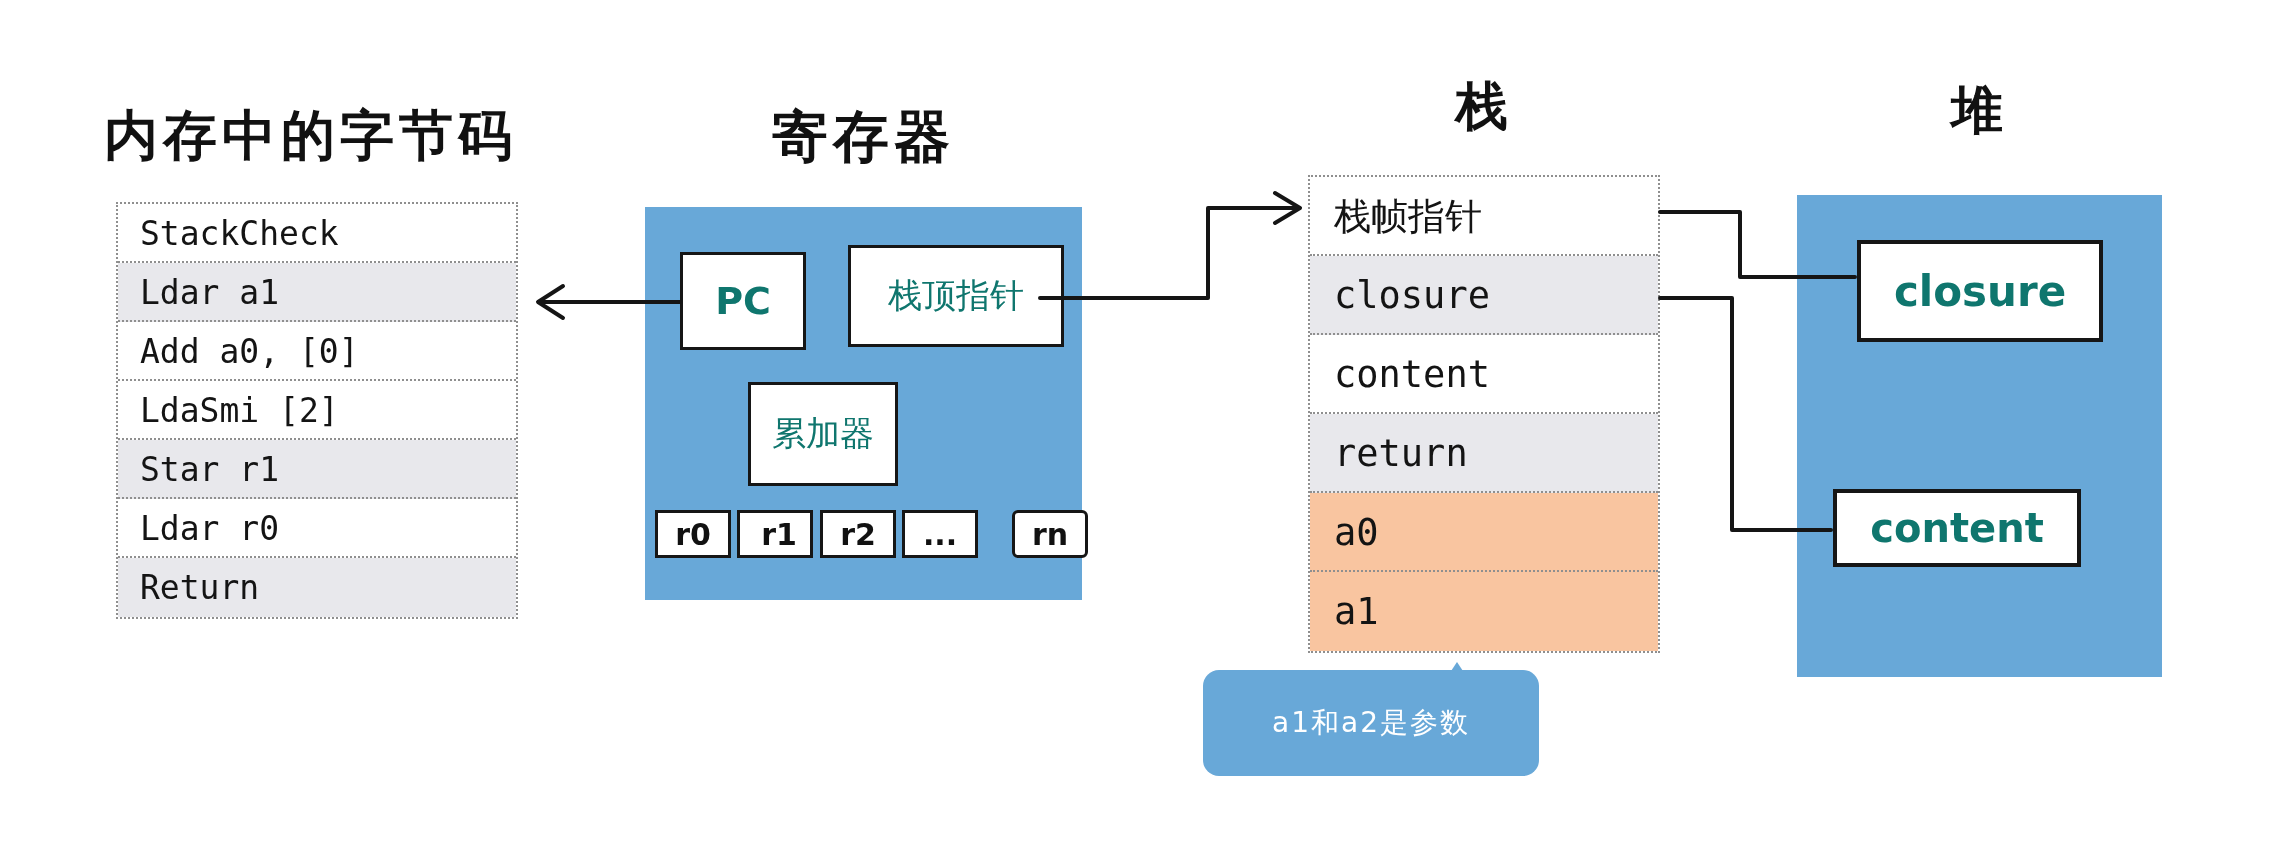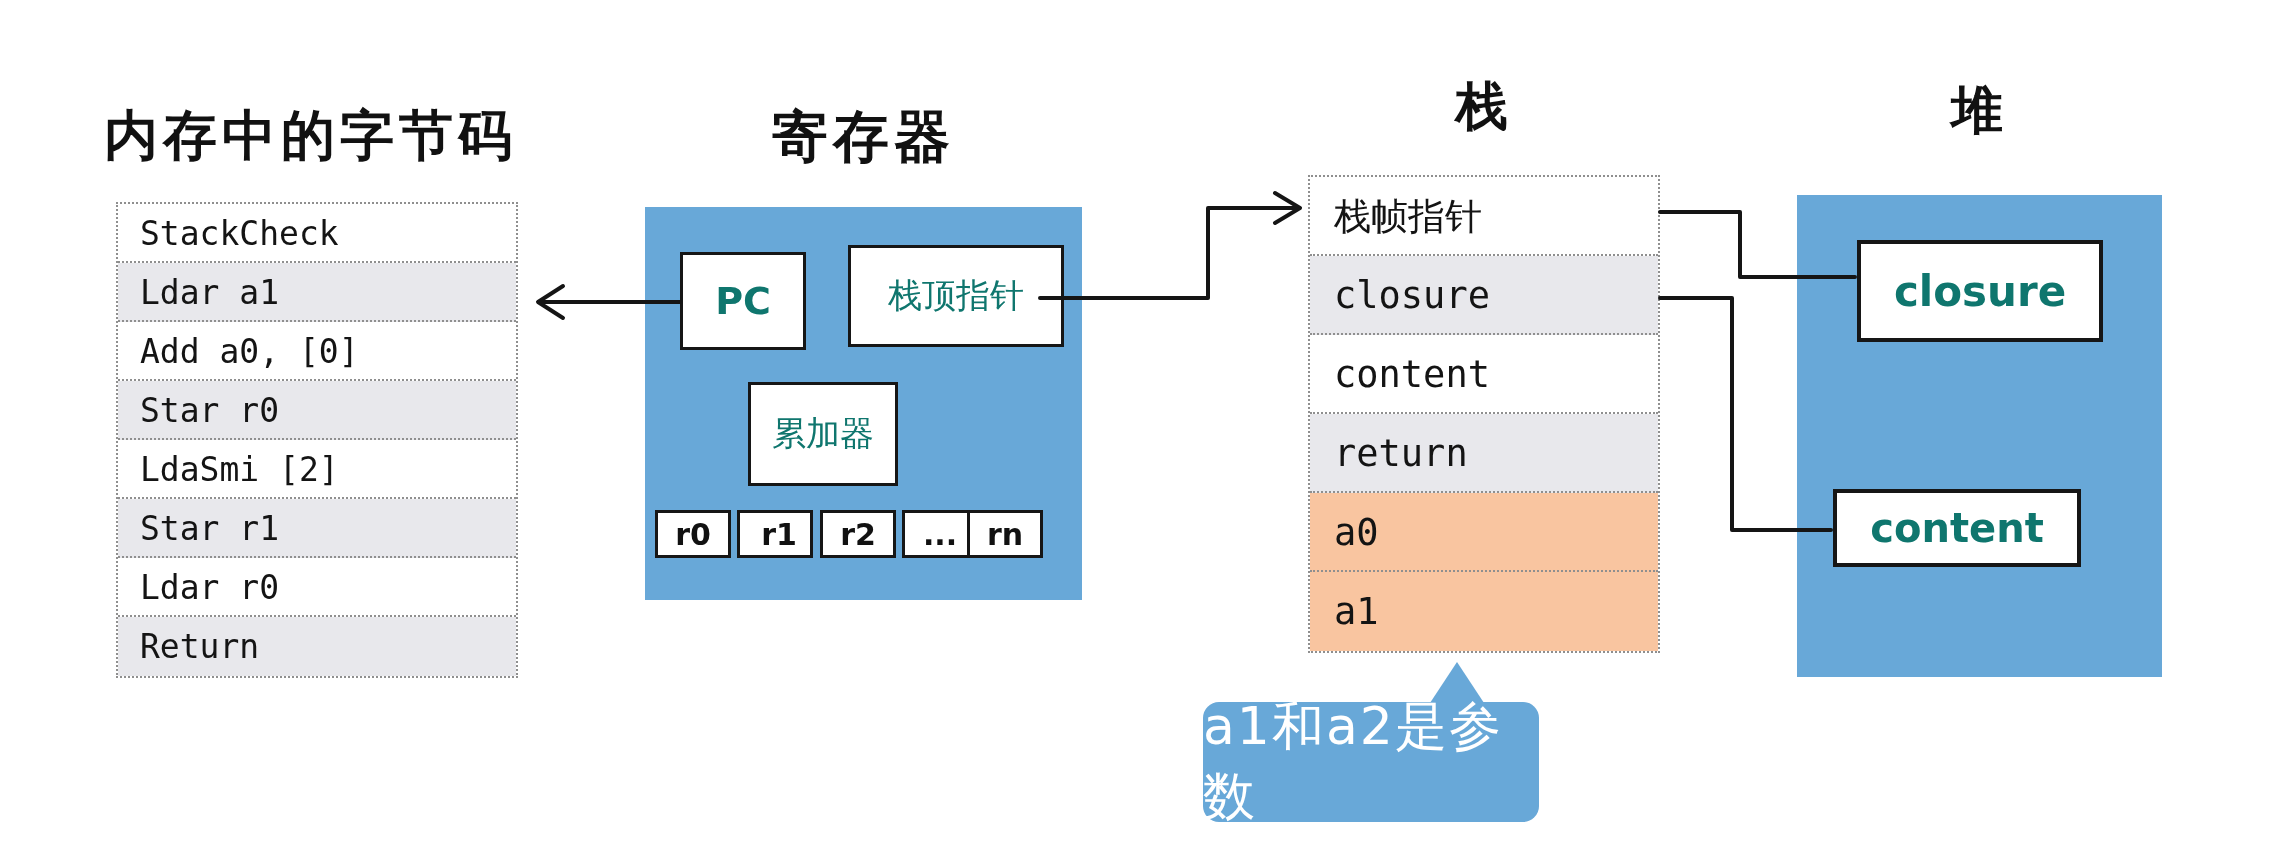--- a/index.html
+++ b/index.html
@@ -90,28 +90,28 @@
     color:#111;
   }
 
   
   #heap-closure-box{left:1857px; top:240px; width:246px; height:102px; border-width:4px; font-size:42px; font-weight:bold;}
   #heap-content-box{left:1833px; top:489px; width:248px; height:78px; border-width:4px; font-size:40px; font-weight:bold;}
 
   
   #callout-bubble{
     position:absolute;
-    left:1203px; top:702px; width:336px; height:120px;
+    left:1203px; top:670px; width:336px; height:106px;
     background:var(--blue);
     border-radius:16px;
     display:flex;
     align-items:center;
     justify-content:center;
     color:#ffffff;
-    font-size:52px;
+    font-size:28px;
     letter-spacing:2px;
   }
   #callout-pointer{
     position:absolute;
     left:1428px; top:662px;
     width:0; height:0;
     border-left:29px solid transparent;
     border-right:29px solid transparent;
     border-bottom:44px solid var(--blue);
   }
@@ -126,37 +126,36 @@
 
   <div id="bytecode-title" class="section-title">内存中的字节码</div>
   <div id="registers-title" class="section-title">寄存器</div>
   <div id="stack-title" class="section-title">栈</div>
   <div id="heap-title" class="section-title">堆</div>
 
   <div id="bytecode-list" class="dotted-list">
       <div class="row bytecode-row shade-white">StackCheck</div>
       <div class="row bytecode-row shade-gray">Ldar a1</div>
       <div class="row bytecode-row shade-white">Add a0, [0]</div>
-      <div class="row bytecode-row shade-gray">Star r0</div>
       <div class="row bytecode-row shade-white">LdaSmi [2]</div>
       <div class="row bytecode-row shade-gray">Star r1</div>
       <div class="row bytecode-row shade-white">Ldar r0</div>
       <div class="row bytecode-row shade-gray">Return</div>
     </div>
 
   <div id="registers-box" class="blue-panel"></div>
   <div id="pc-box" class="hand-box">PC</div>
   <div id="stack-top-box" class="hand-box">栈顶指针</div>
   <div id="accumulator-box" class="hand-box">累加器</div>
   <div id="register-cells">
       <div class="reg-cell" style="left: 655px;">r0</div>
       <div class="reg-cell" style="left: 737px; padding-left: 8px;">r1</div>
       <div class="reg-cell" style="left: 820px;">r2</div>
       <div class="reg-cell" style="left: 902px;">...</div>
-      <div class="reg-cell" style="left: 967px;">rn</div>
+      <div class="reg-cell" style="left: 1012px; border-radius: 6px;">rn</div>
     </div>
 
   <div id="stack-list" class="dotted-list">
       <div class="row stack-row shade-white">栈帧指针</div>
       <div class="row stack-row shade-gray">closure</div>
       <div class="row stack-row shade-white">content</div>
       <div class="row stack-row shade-gray">return</div>
       <div class="row stack-row shade-orange">a0</div>
       <div class="row stack-row shade-orange">a1</div>
     </div>

